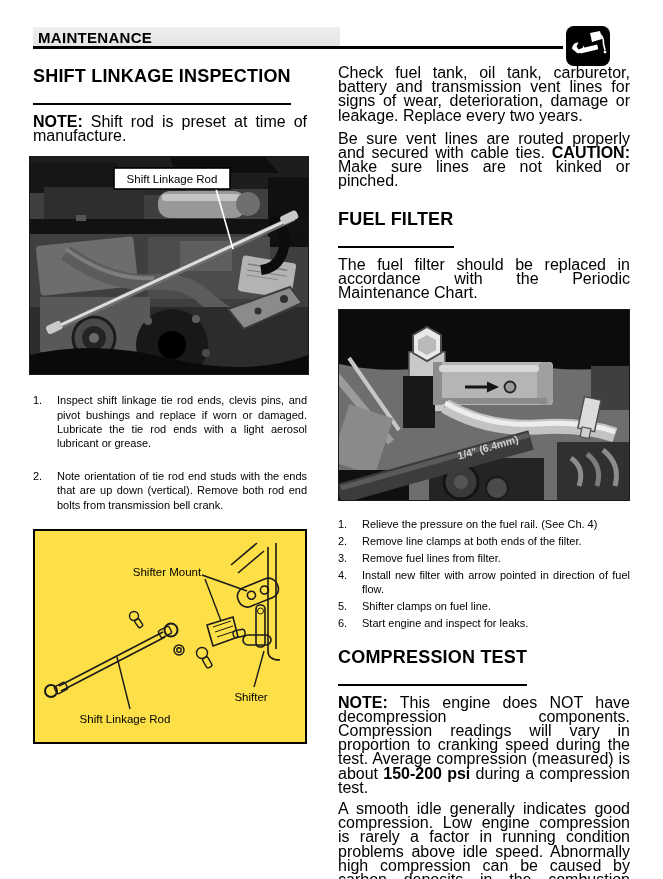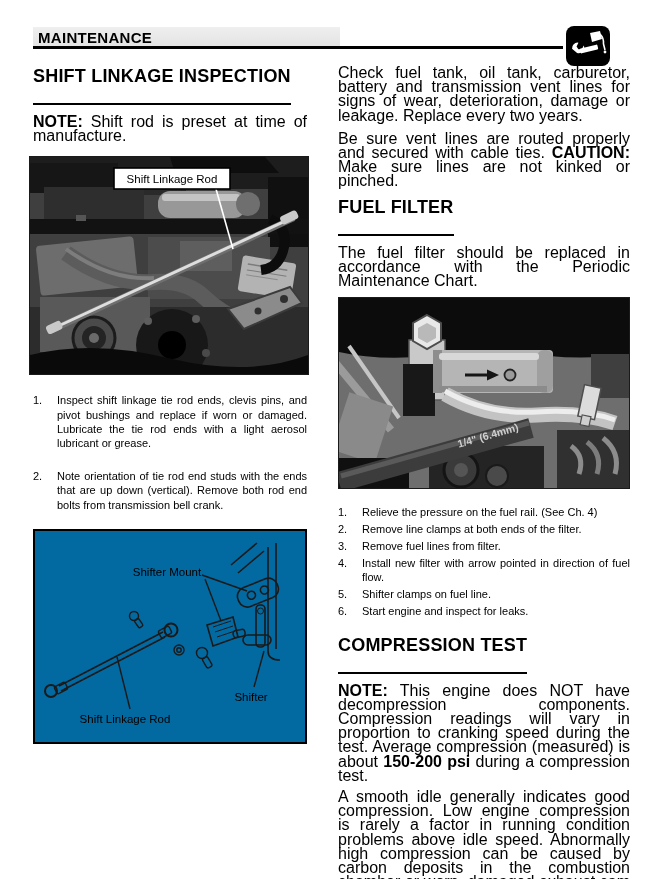--- a/index.html
+++ b/index.html
@@ -20,36 +20,36 @@
   
   .col { position:absolute; top:66px; }
   .col-left  { left:33px;  width:274px; }
   .col-right { left:338px; width:292px; }
   h2.section {
     font-size:18px; font-weight:bold; margin:0 0 10px 0; letter-spacing:.2px;
     display:inline-block; border-bottom:2.5px solid #000; padding-bottom:16px; line-height:21px;
   }
   .body-txt { font-size:16px; line-height:14.2px; text-align:justify; margin:0 0 9px 0; }
   .note-mb   { margin-bottom:13px; }
-  .para2-mb  { margin-bottom:8px; }
+  .para2-mb  { margin-bottom:20px; }
   .ff-para-mb{ }
   
   .steps { margin:0; }
   .step { display:flex; font-size:11px; line-height:14.2px; }
   .step .num { flex:none; width:24px; }
   .step .txt { flex:1; text-align:justify; }
   .steps-left .step { margin-bottom:17px; }
   .steps-left .step:first-child { margin-bottom:19px; }
   .steps-right .step { margin-bottom:2.8px; }
   .steps-right { margin-bottom:16px; }
   
   figure { margin:0; }
   .photo1 { width:278px; height:217px; margin:0 0 18px -4px; border:1px solid #1a1a1a; }
   .photo2 { width:290px; height:190px; margin:0 0 16px 0; border:1px solid #1a1a1a; }
-  .diagram { width:270px; height:211px; border:2px solid #000; background:#0369a1; }
+  .diagram { width:270px; height:211px; border:2px solid #000; background:#fde047; }
   .photo1 svg, .photo2 svg, .diagram svg { display:block; }
 </style>
 </head>
 <body>
 
 <div class="page">
 
   <div class="hdr-band">
     <h1 class="hdr-title">MAINTENANCE</h1>
   </div>

